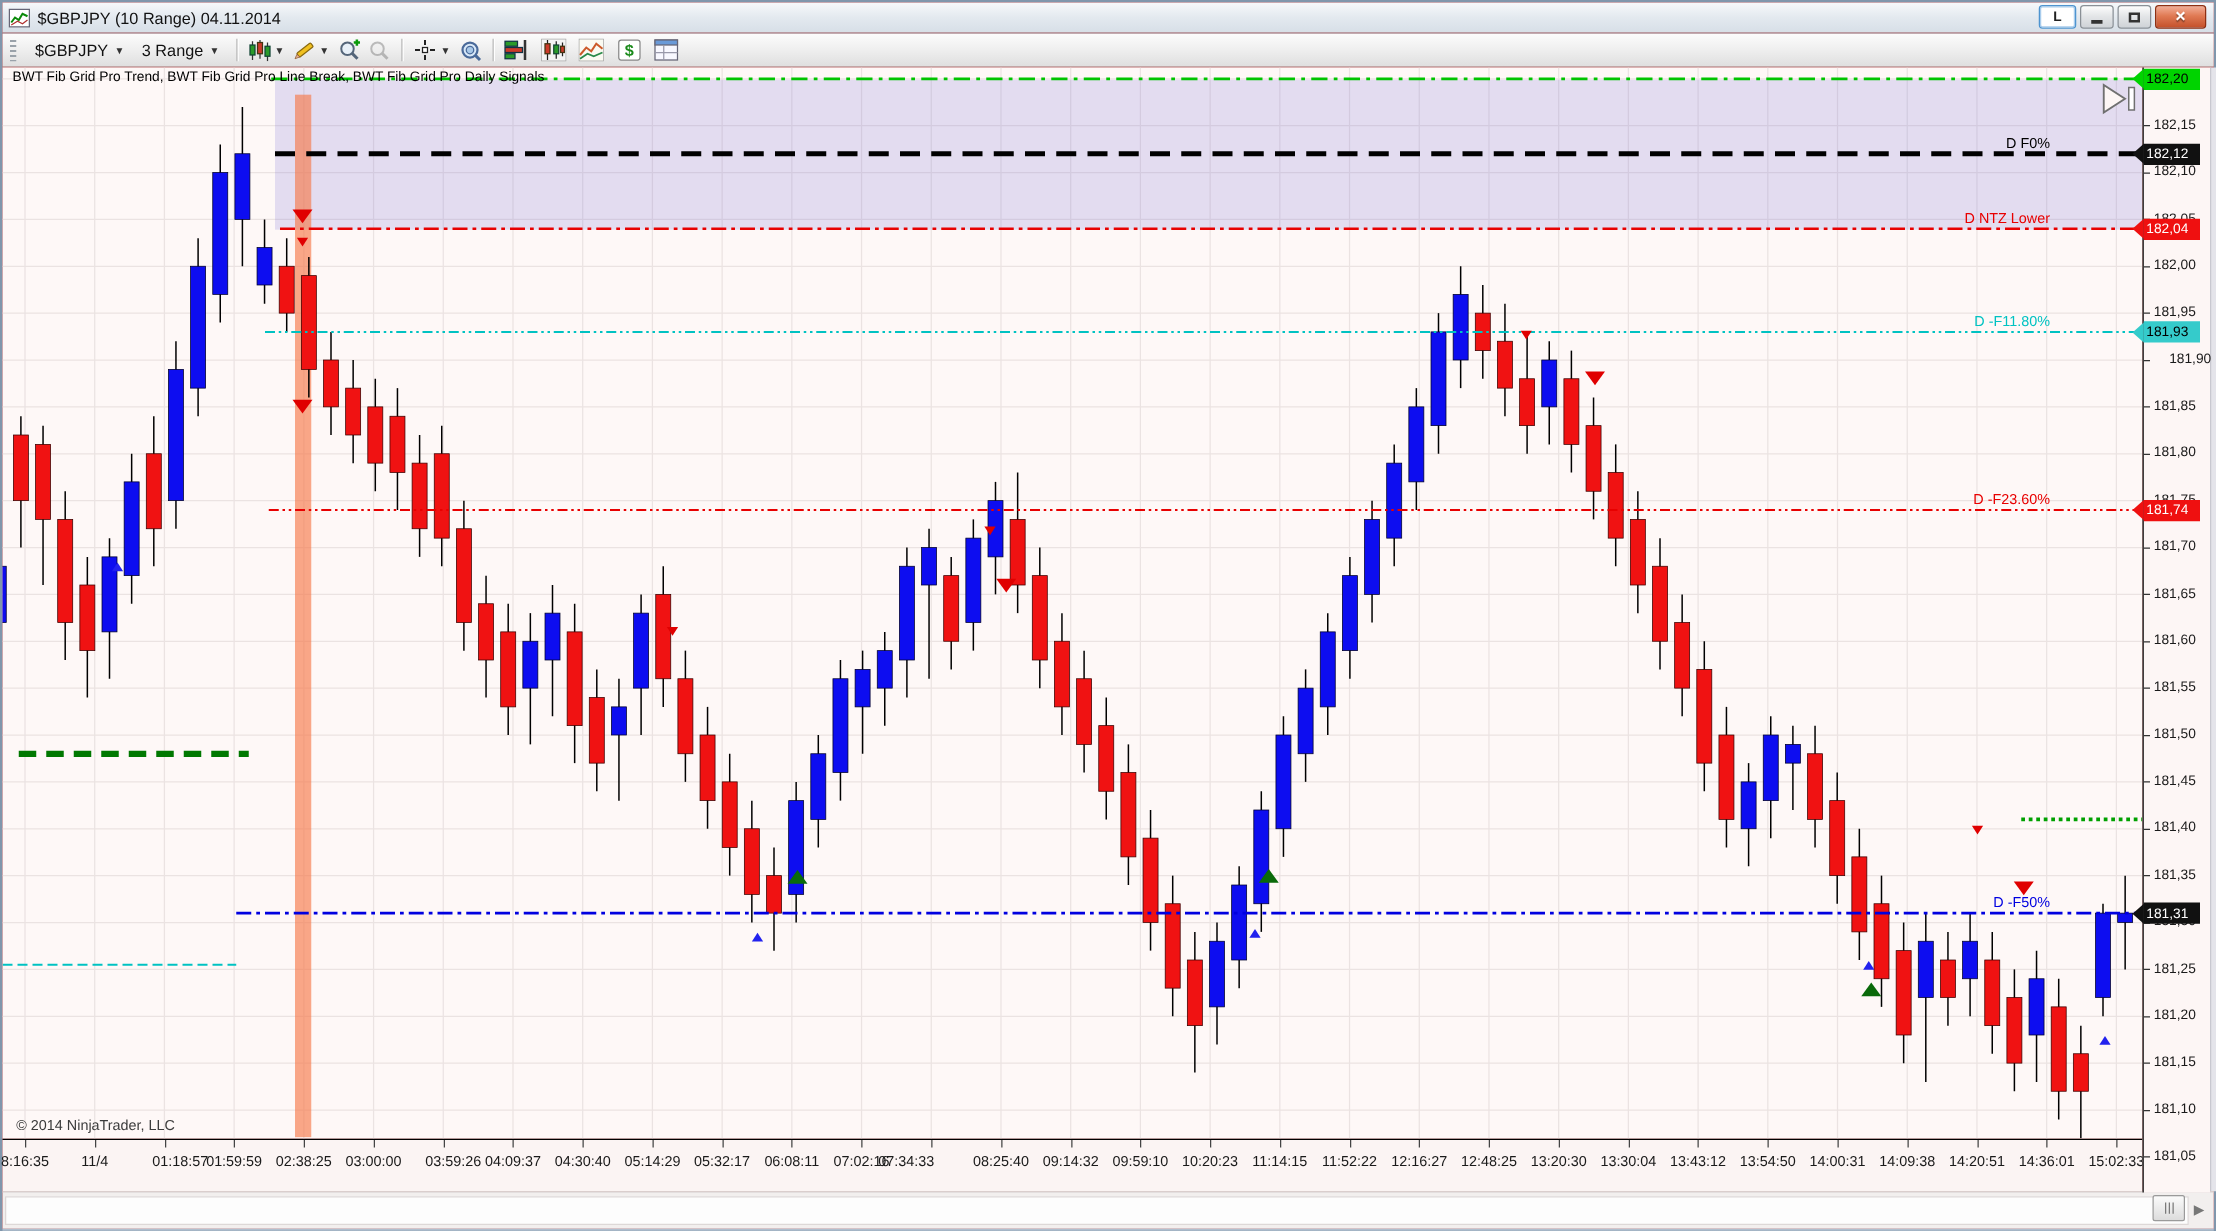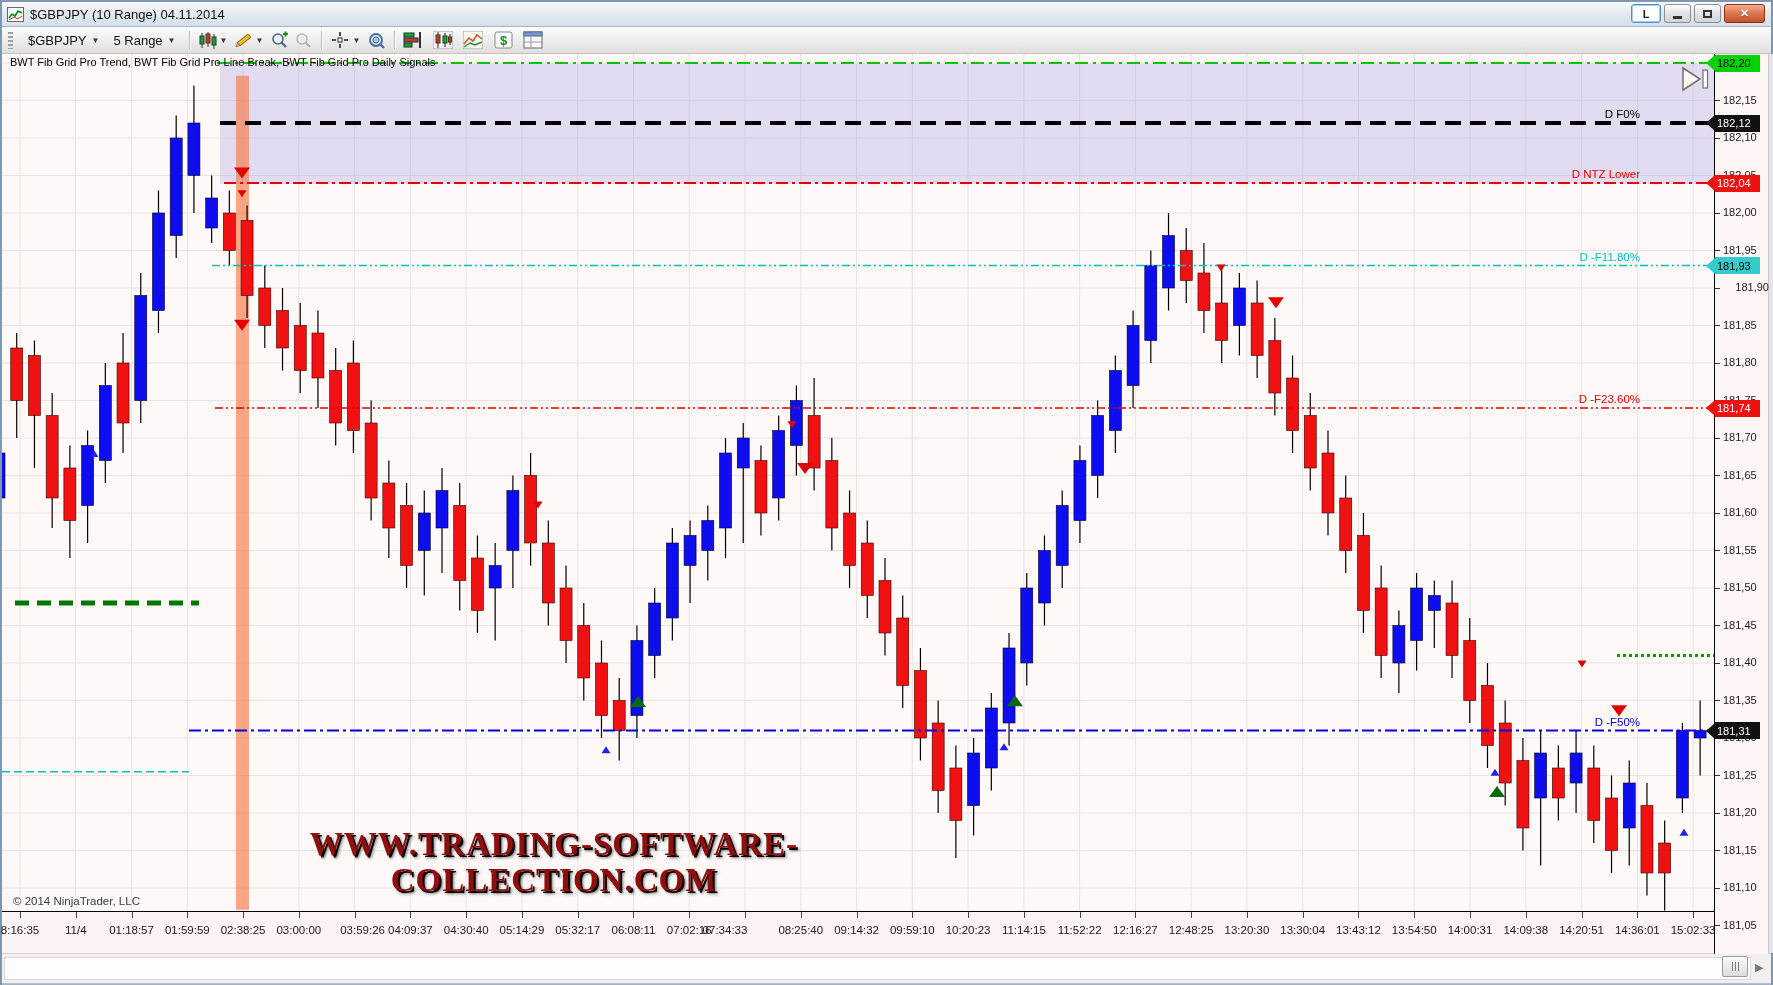--- a/index.html
+++ b/index.html
@@ -95,21 +95,21 @@
     </div>
   </div>
 
   <div id="toolbar">
     <span id="grip"></span>
     <div class="tb-dd">
       <span>$GBPJPY</span>
       <span class="caret">▼</span>
     </div>
     <div class="tb-dd">
-      <span>5 Range</span>
+      <span>3 Range</span>
       <span class="caret">▼</span>
     </div>
     <span class="tb-sep"></span>
     <div class="tb-btn">
       <svg width="18" height="17" viewBox="0 0 18 17">
           <line x1="3" y1="1" x2="3" y2="16" stroke="#333" stroke-width="1"></line>
           <rect x="1" y="4" width="4" height="8" fill="#2a9a2a" stroke="#143"></rect>
           <line x1="9" y1="0" x2="9" y2="15" stroke="#333" stroke-width="1"></line>
           <rect x="7" y="2" width="4" height="9" fill="#cc3a2a" stroke="#431"></rect>
           <line x1="15" y1="2" x2="15" y2="17" stroke="#333" stroke-width="1"></line>
@@ -479,21 +479,20 @@
         <polygon points="1575.5,606.4999999999877 1584.5,606.4999999999877 1580,613.4999999999877" fill="#E00000"></polygon>
         <polygon points="1609,651.249999999986 1625,651.249999999986 1617,662.249999999986" fill="#E00000"></polygon>
         <polygon points="1488.5,721.7500000000023 1497.5,721.7500000000023 1493,714.7500000000023" fill="#2222EE"></polygon>
         <polygon points="1487,742.9999999999993 1503,742.9999999999993 1495,731.9999999999993" fill="#0A6A0A"></polygon>
         <polygon points="1677.5,781.7499999999902 1686.5,781.7499999999902 1682,774.7499999999902" fill="#2222EE"></polygon>
         <polygon points="1681,14 1681,36 1698,25" fill="#FDF6F5" stroke="#707070" stroke-width="1.5"></polygon>
         <rect x="1701" y="16" width="4.5" height="18" fill="#fff" stroke="#707070" stroke-width="1.2"></rect>
       </svg>
     <div id="indicator-label">BWT Fib Grid Pro Trend, BWT Fib Grid Pro Line Break, BWT Fib Grid Pro Daily Signals</div>
     <div id="watermark">
-      <div id="wm1">WWW.TRADING-SOFTWARE-COLLECTION.COM</div>
     </div>
     <div id="copyright">© 2014 NinjaTrader, LLC</div>
   </div>
 
   <div id="price-axis">
       <div class="ptick" style="top: 46px;"></div>
       <div class="plab" style="top: 39.5px;">182,15</div>
       <div class="ptick" style="top: 83.5px;"></div>
       <div class="plab" style="top: 77px;">182,10</div>
       <div class="ptick" style="top: 121px;"></div>
@@ -562,21 +561,21 @@
         <span class="arr" style="border-right-color: rgb(17, 17, 17);"></span>
         <span class="bod" style="background: rgb(17, 17, 17); color: rgb(255, 255, 255);">181,31</span>
       </div>
     </div>
   <div id="time-axis">
       <div class="ttick" style="left: 18px;"></div>
       <div class="tlab" style="left: 18px;">8:16:35</div>
       <div class="ttick" style="left: 73.77px;"></div>
       <div class="tlab" style="left: 73.77px;">11/4</div>
       <div class="ttick" style="left: 129.54px;"></div>
-      <div class="tlab" style="left: 129.54px;">01:18:57</div>
+      <div class="tlab" style="left: 129.54px; text-align: right;">01:18:57</div>
       <div class="ttick" style="left: 185.31px;"></div>
       <div class="tlab" style="left: 185.31px;">01:59:59</div>
       <div class="ttick" style="left: 241.08px;"></div>
       <div class="tlab" style="left: 241.08px;">02:38:25</div>
       <div class="ttick" style="left: 296.85px;"></div>
       <div class="tlab" style="left: 296.85px;">03:00:00</div>
       <div class="ttick" style="left: 352.62px;"></div>
       <div class="tlab" style="left: 352.62px; padding-left: 16px;">03:59:26</div>
       <div class="ttick" style="left: 408.39px;"></div>
       <div class="tlab" style="left: 408.39px;">04:09:37</div>

